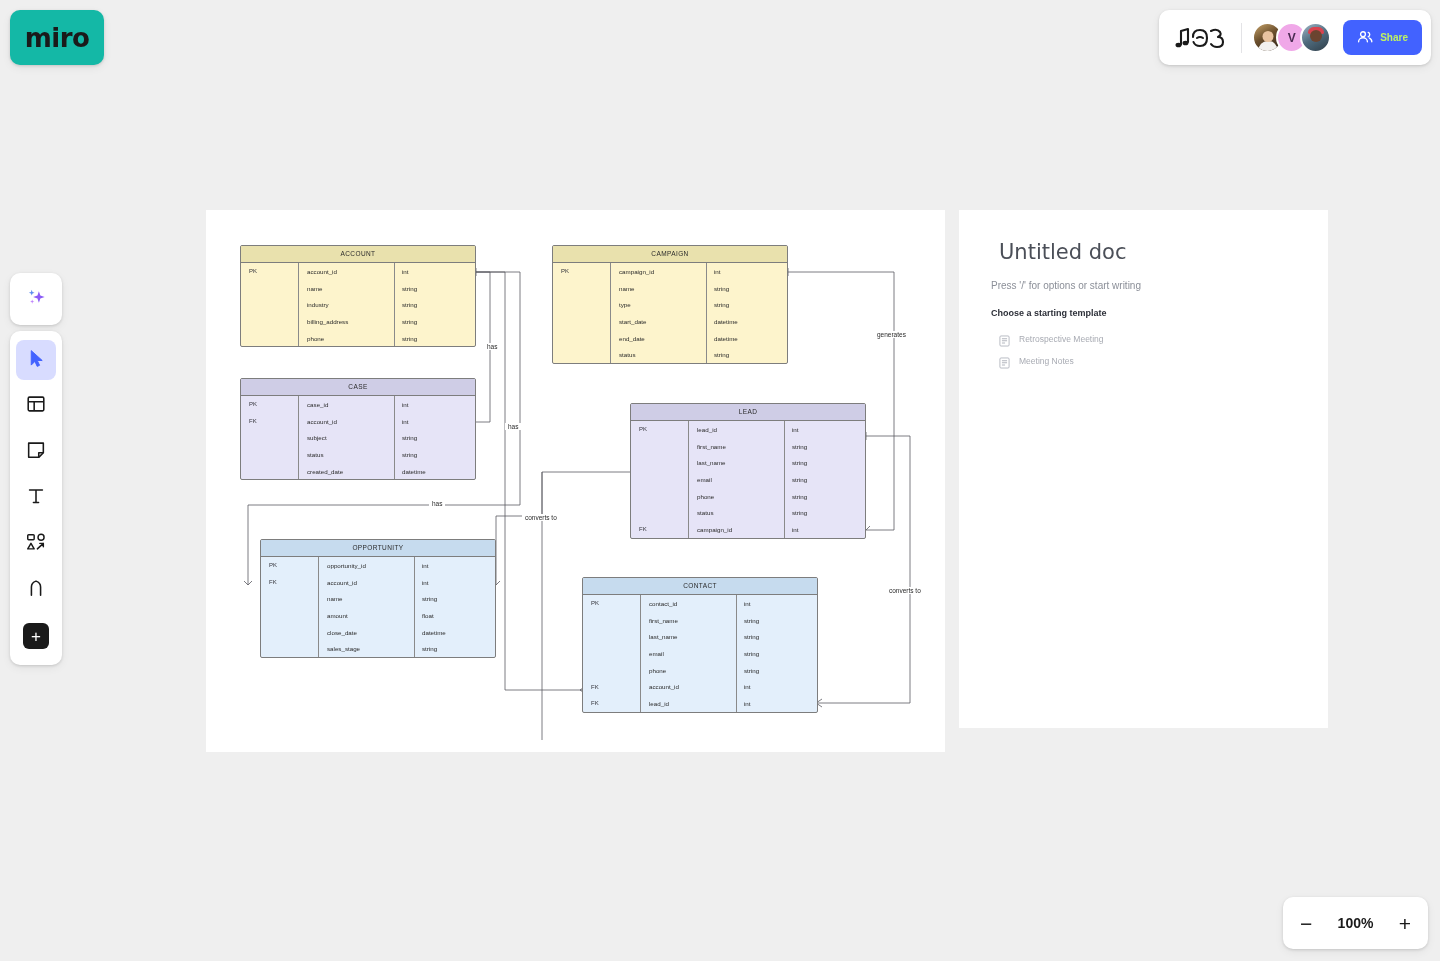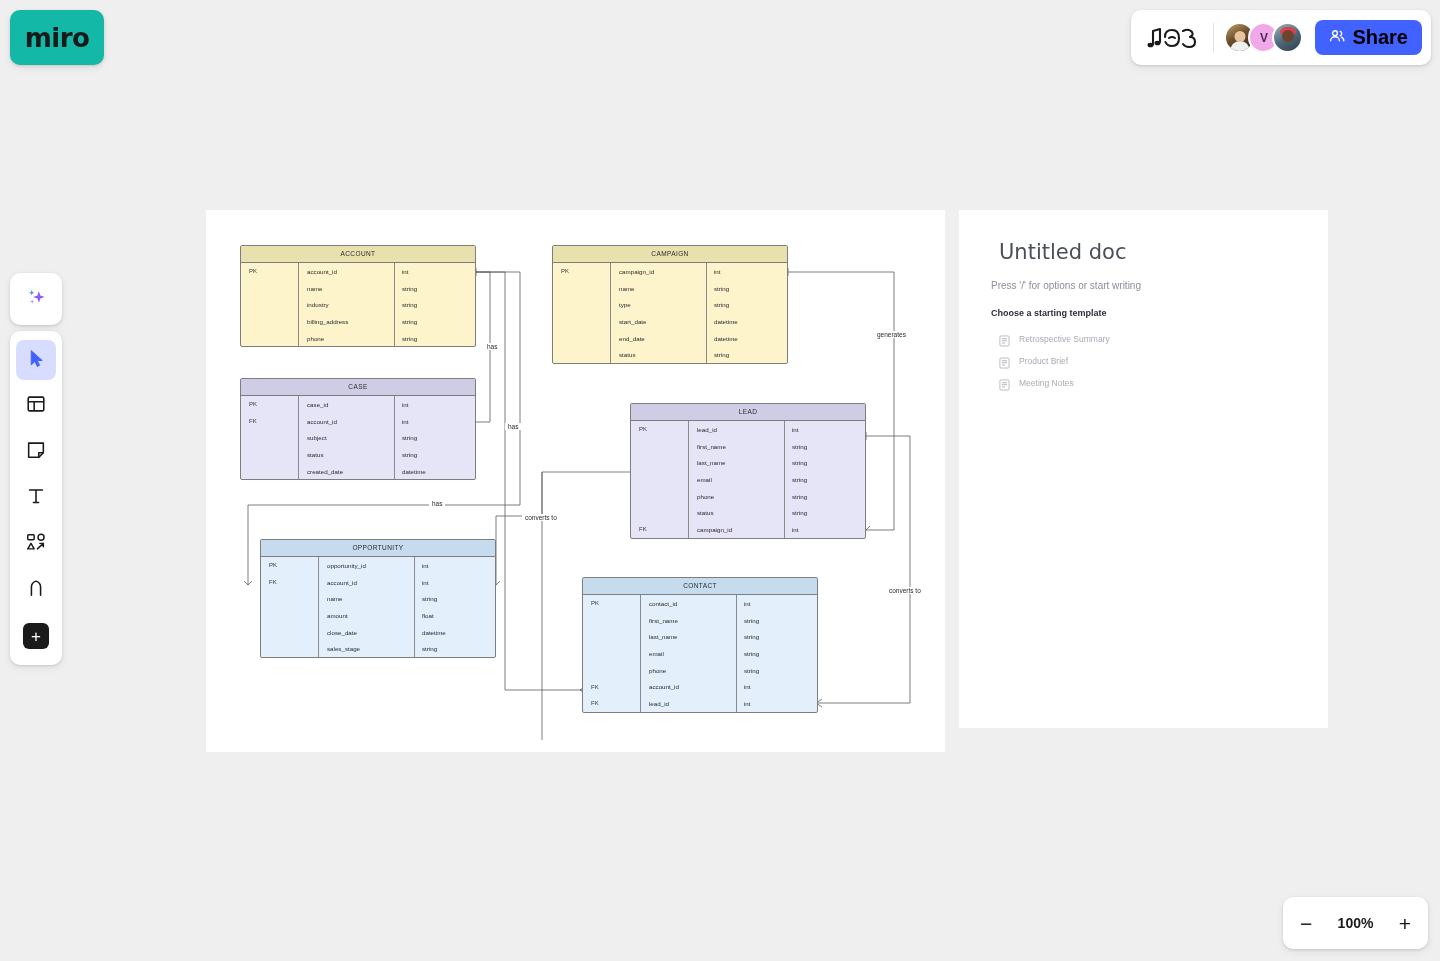--- a/index.html
+++ b/index.html
@@ -44,23 +44,23 @@
     width:11px;height:11px;border-radius:50%;background:#e8c3a0;}
   .av1::before{content:"";position:absolute;left:50%;bottom:0;transform:translateX(-50%);
     width:19px;height:10px;border-radius:9px 9px 0 0;background:#f2f0ee;}
   .av2{background:#f0a8e8;color:#4b2b52;}
   .av3{background:linear-gradient(150deg,#9fb7c8 0%,#4e6a7c 50%,#2f3d47 100%);}
   .av3::after{content:"";position:absolute;left:50%;top:24%;transform:translateX(-50%);
     width:12px;height:12px;border-radius:50%;background:#6b4430;}
   .av3::before{content:"";position:absolute;left:50%;top:10%;transform:translateX(-50%);
     width:16px;height:7px;border-radius:8px 8px 2px 2px;background:#d8434f;}
   .share-btn{
-    margin-left:12px;height:35px;background:#4262ff;color:#000000;border:none;
+    margin-left:12px;height:35px;background:#4262ff;color:#bef264;border:none;
     border-radius:8px;padding:0 14px;display:flex;align-items:center;gap:7px;
-    font-size:20px;font-weight:600;cursor:pointer;
+    font-size:10px;font-weight:600;cursor:pointer;
     font-family:"Liberation Sans",sans-serif;
   }
 
   
   .tool-ai{
     position:absolute;left:10px;top:273px;width:52px;height:52px;
     background:#fff;border-radius:10px;
     box-shadow:0 1px 3px rgba(0,0,0,.14),0 3px 10px rgba(0,0,0,.06);
     display:flex;align-items:center;justify-content:center;
   }
@@ -506,32 +506,23 @@
     <p class="doc-hint">Press '/' for options or start writing</p>
     <p class="doc-sub">Choose a starting template</p>
 
     <div class="tpl-row">
       <span class="tpl-ico">
         <svg viewBox="0 0 12 13" width="11" height="12" fill="none" stroke="#b4b7bf" stroke-width="1">
           <rect x="1" y="1" width="10" height="11" rx="1.2"></rect>
           <path d="M3.2 4 H8.8 M3.2 6.3 H8.8 M3.2 8.6 H6.6" stroke-width="1.1"></path>
         </svg>
       </span>
-      <span class="tpl-label">Retrospective Summary</span>
-    </div>
-
-    <div class="tpl-row">
-      <span class="tpl-ico">
-        <svg viewBox="0 0 12 13" width="11" height="12" fill="none" stroke="#b4b7bf" stroke-width="1">
-          <rect x="1" y="1" width="10" height="11" rx="1.2"></rect>
-          <path d="M3.2 4 H8.8 M3.2 6.3 H8.8 M3.2 8.6 H6.6" stroke-width="1.1"></path>
-        </svg>
-      </span>
-      <span class="tpl-label">Product Brief</span>
-    </div>
+      <span class="tpl-label">Retrospective Meeting</span>
+    </div>
+
 
 
     <div class="tpl-row">
       <span class="tpl-ico">
         <svg viewBox="0 0 12 13" width="11" height="12" fill="none" stroke="#b4b7bf" stroke-width="1">
           <rect x="1" y="1" width="10" height="11" rx="1.2"></rect>
           <path d="M3.2 4 H8.8 M3.2 6.3 H8.8 M3.2 8.6 H6.6" stroke-width="1.1"></path>
         </svg>
       </span>
       <span class="tpl-label">Meeting Notes</span>

